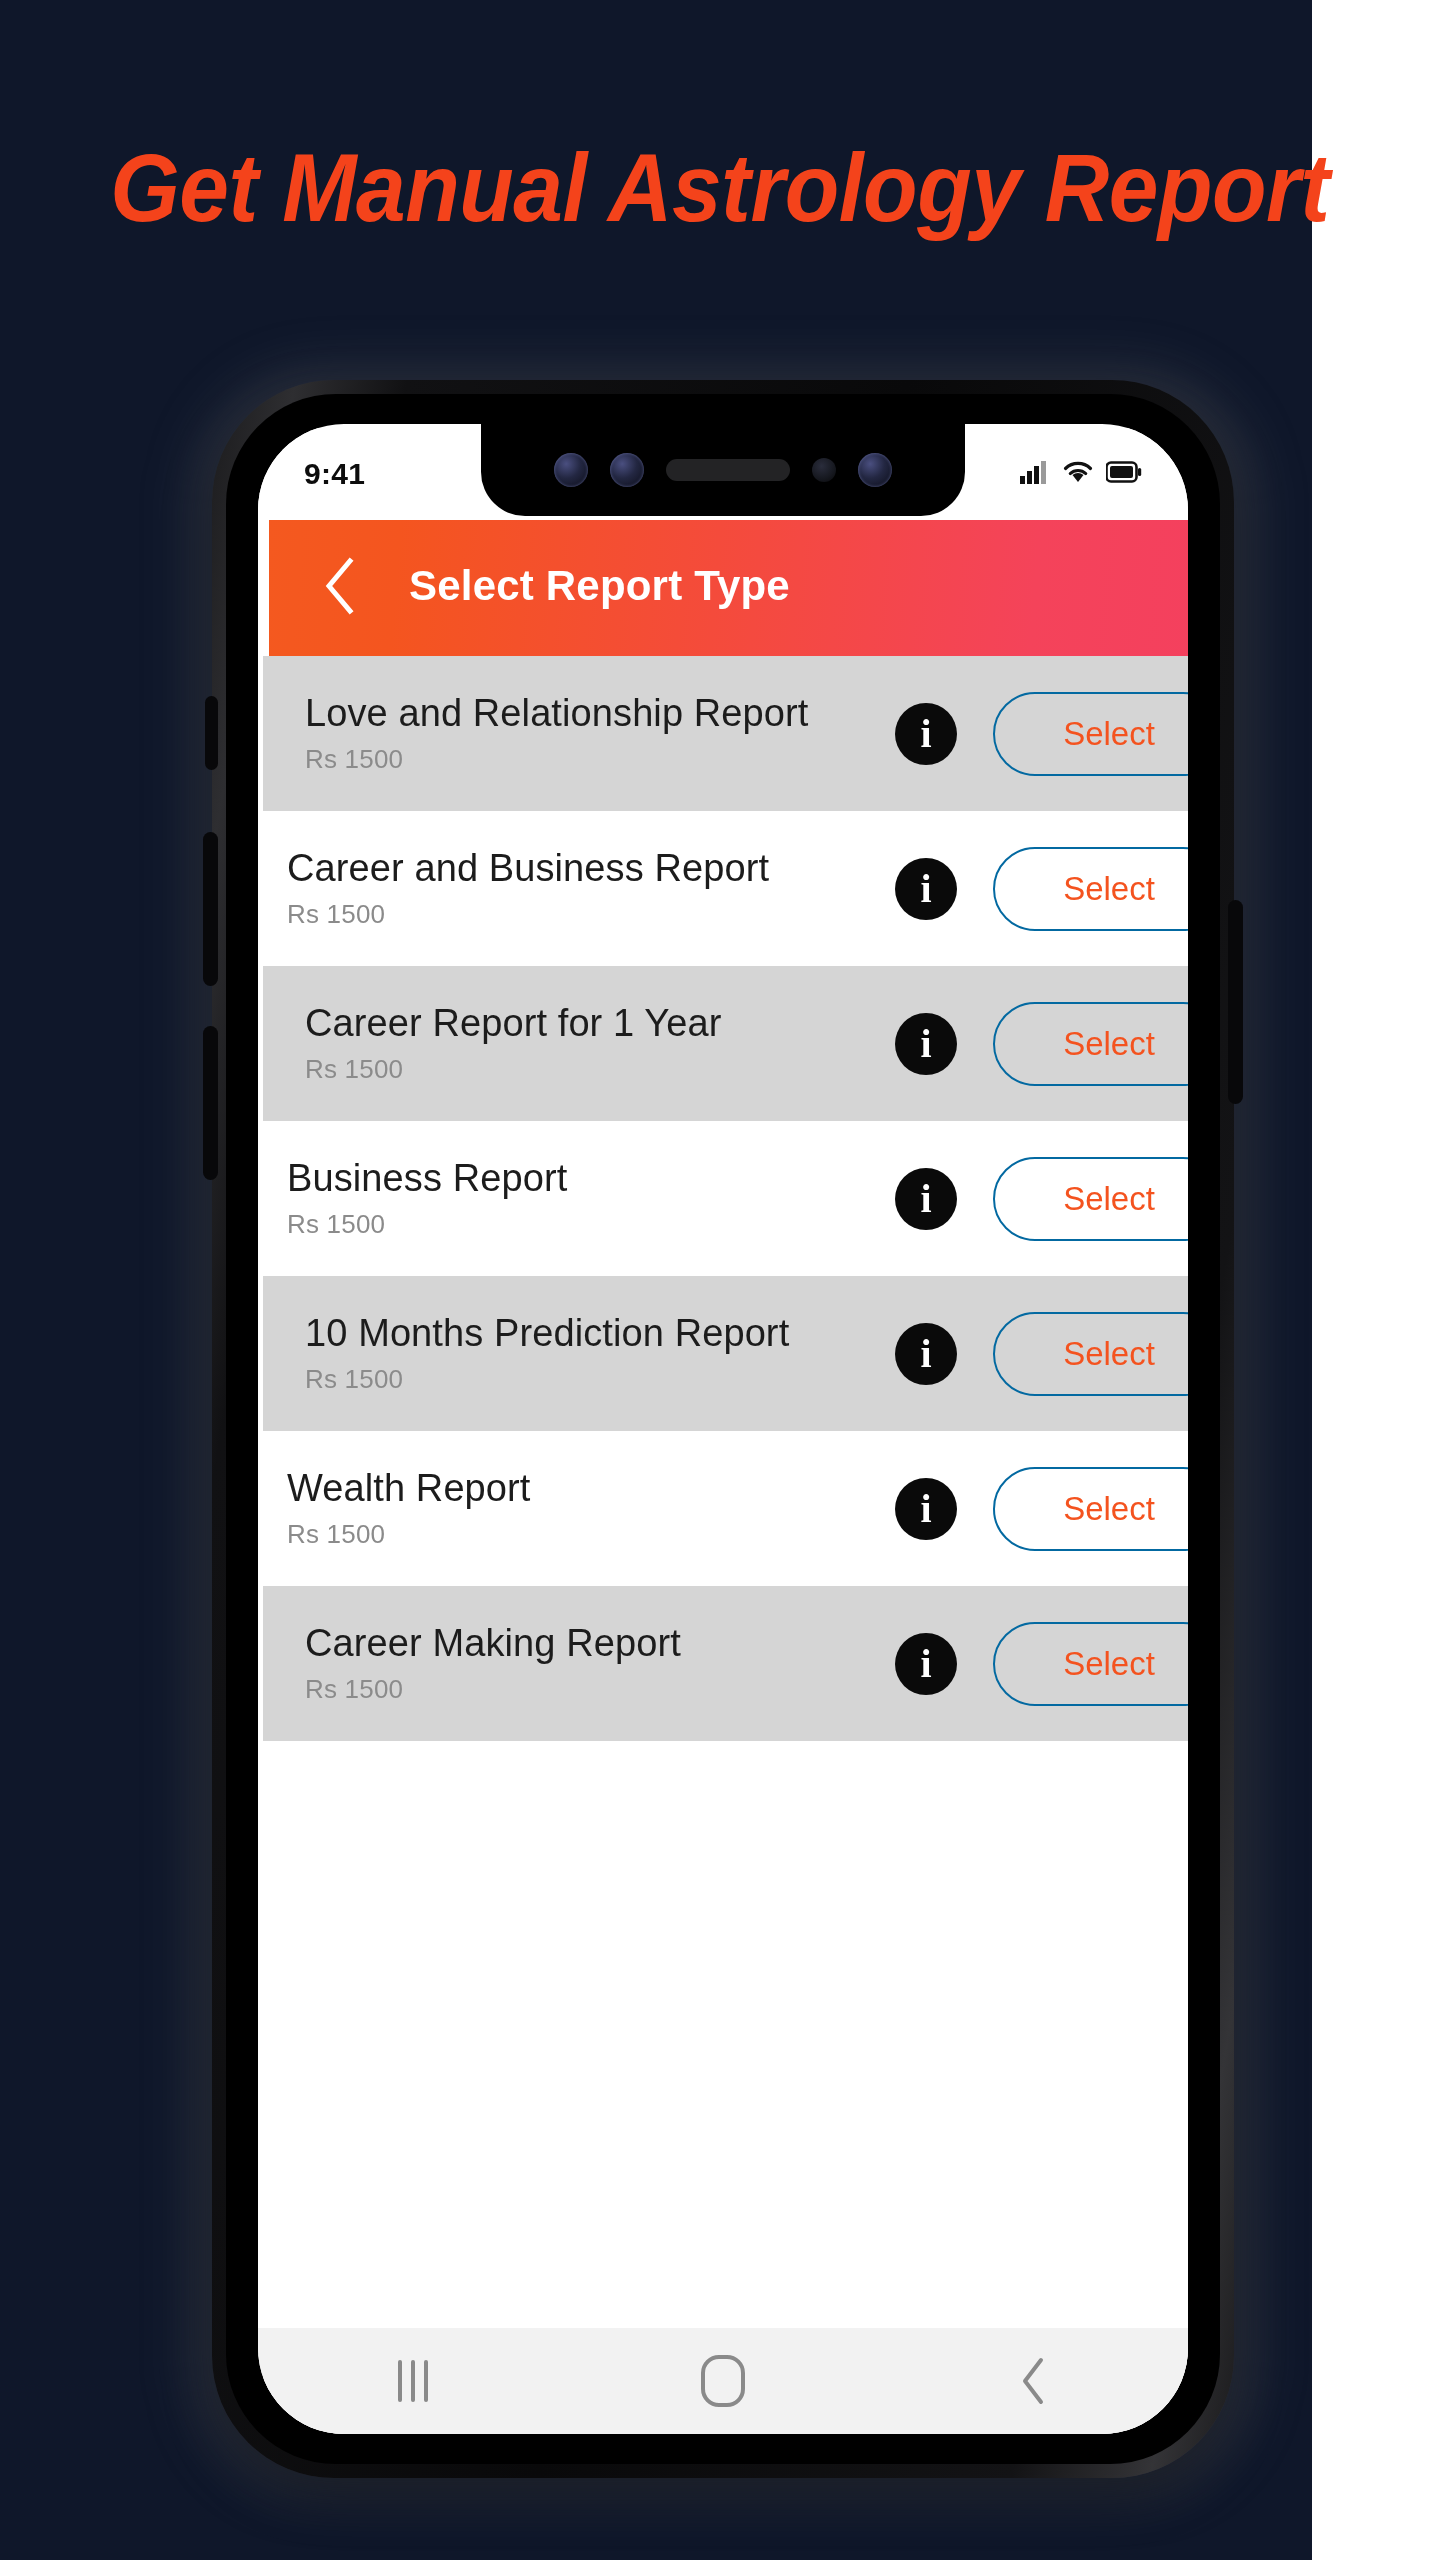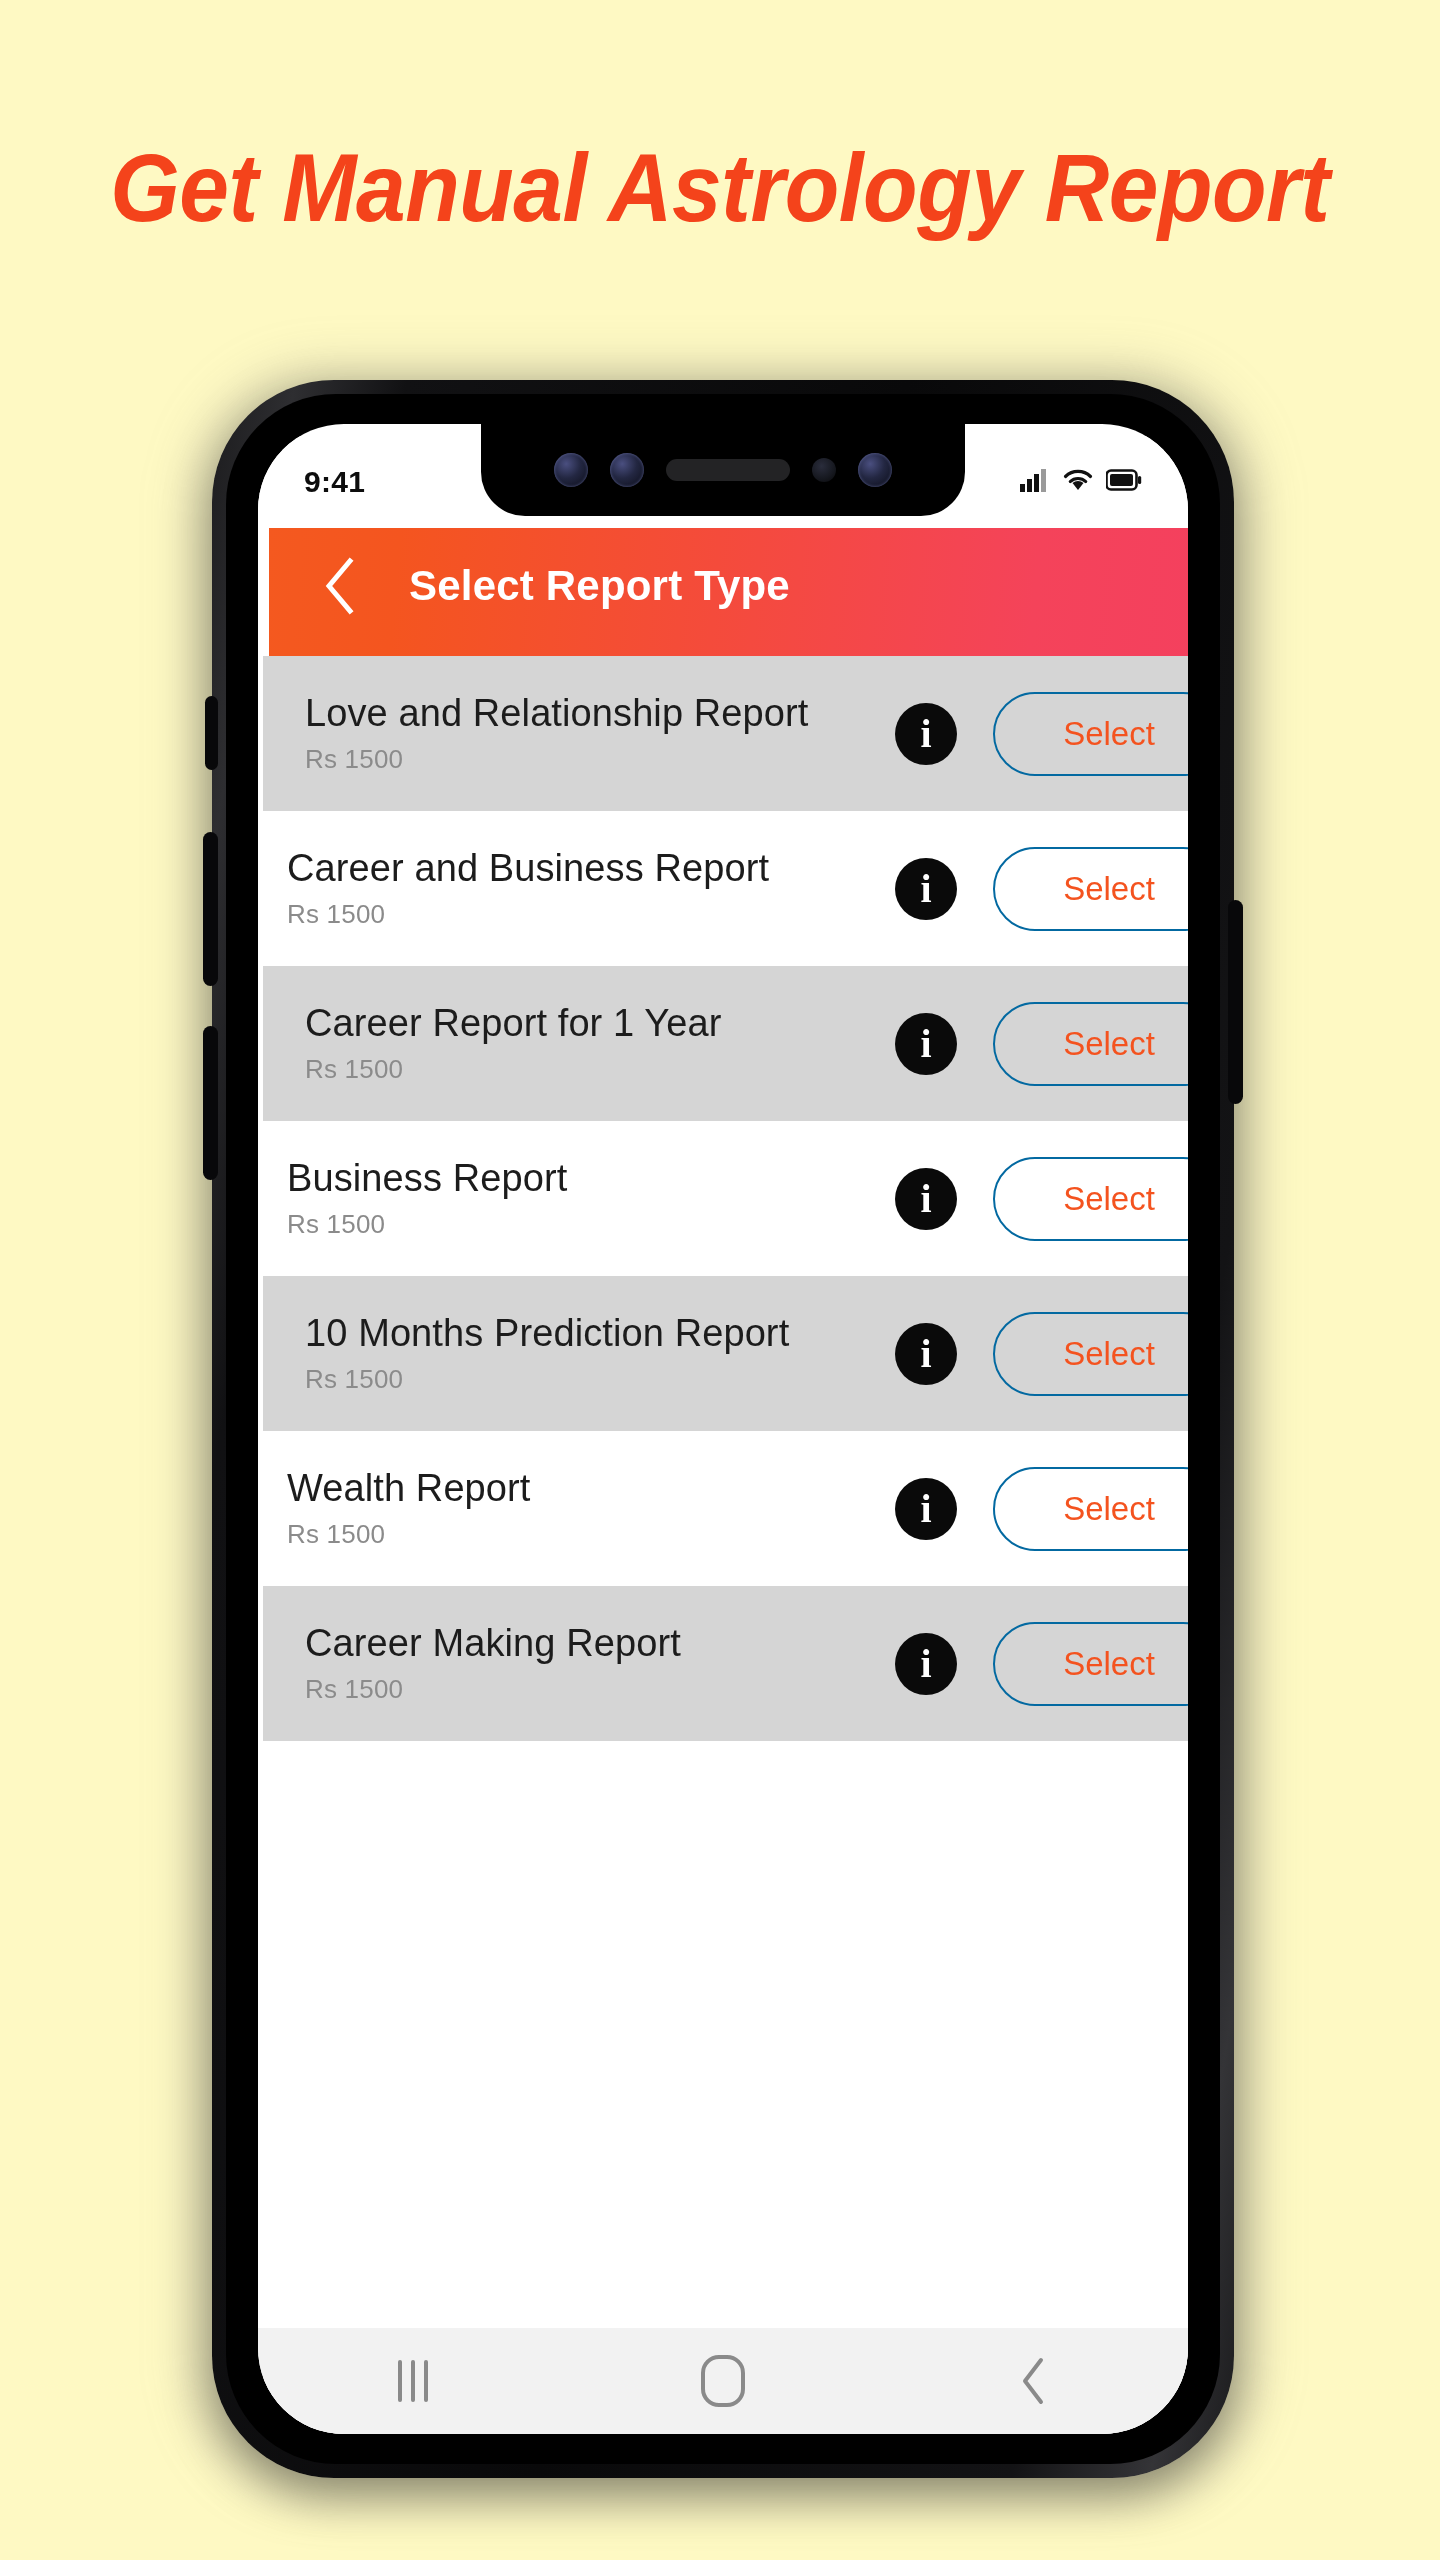--- a/index.html
+++ b/index.html
@@ -7,23 +7,23 @@
   html, body {
     width: 1440px;
     height: 2560px;
     background: #ffffff;
     font-family: "Liberation Sans", sans-serif;
     overflow: hidden;
   }
 
   .page {
     position: relative;
-    width: 1440px;
+    width: 1312px;
     height: 2560px;
-    background: #fef9c3;
+    background: #0f172a;
   }
 
   
   .headline {
     position: absolute;
     top: 138px;
     left: 0;
     width: 1440px;
     text-align: center;
     font-family: "Liberation Sans Narrow", "Liberation Sans", sans-serif;
@@ -123,21 +123,21 @@
     box-shadow: none;
   }
   .speaker {
     width: 124px; height: 22px; border-radius: 12px;
     background: #232325;
   }
 
   
   .statusbar {
     position: absolute;
-    top: 12px; left: 0;
+    top: 4px; left: 0;
     width: 930px;
     height: 92px;
     background: #ffffff;
     display: flex;
     align-items: center;
     justify-content: space-between;
     padding: 0 46px;
     z-index: 30;
   }
   .status-time {

